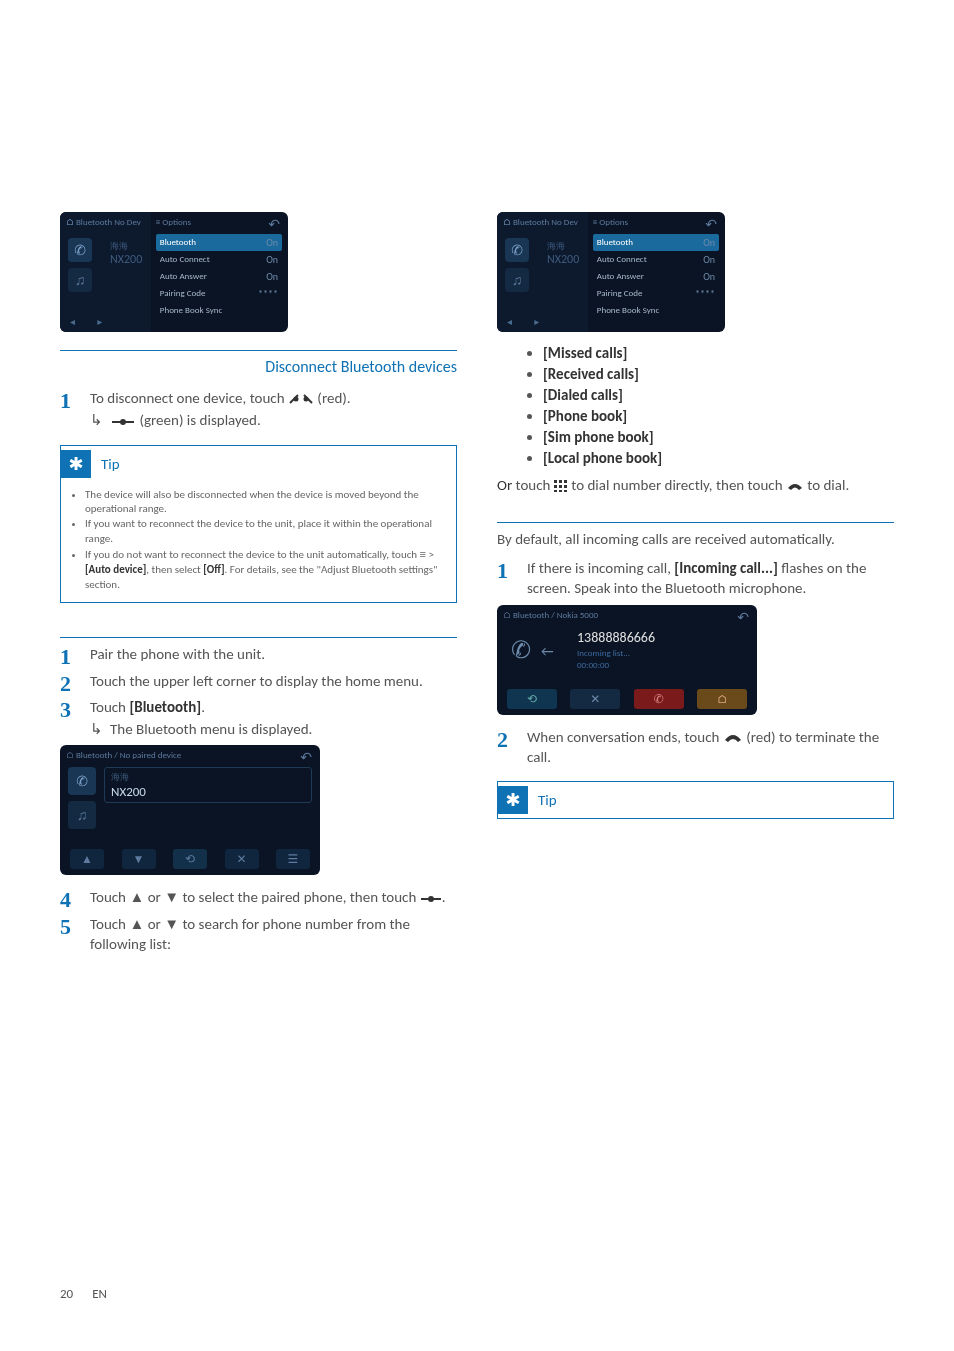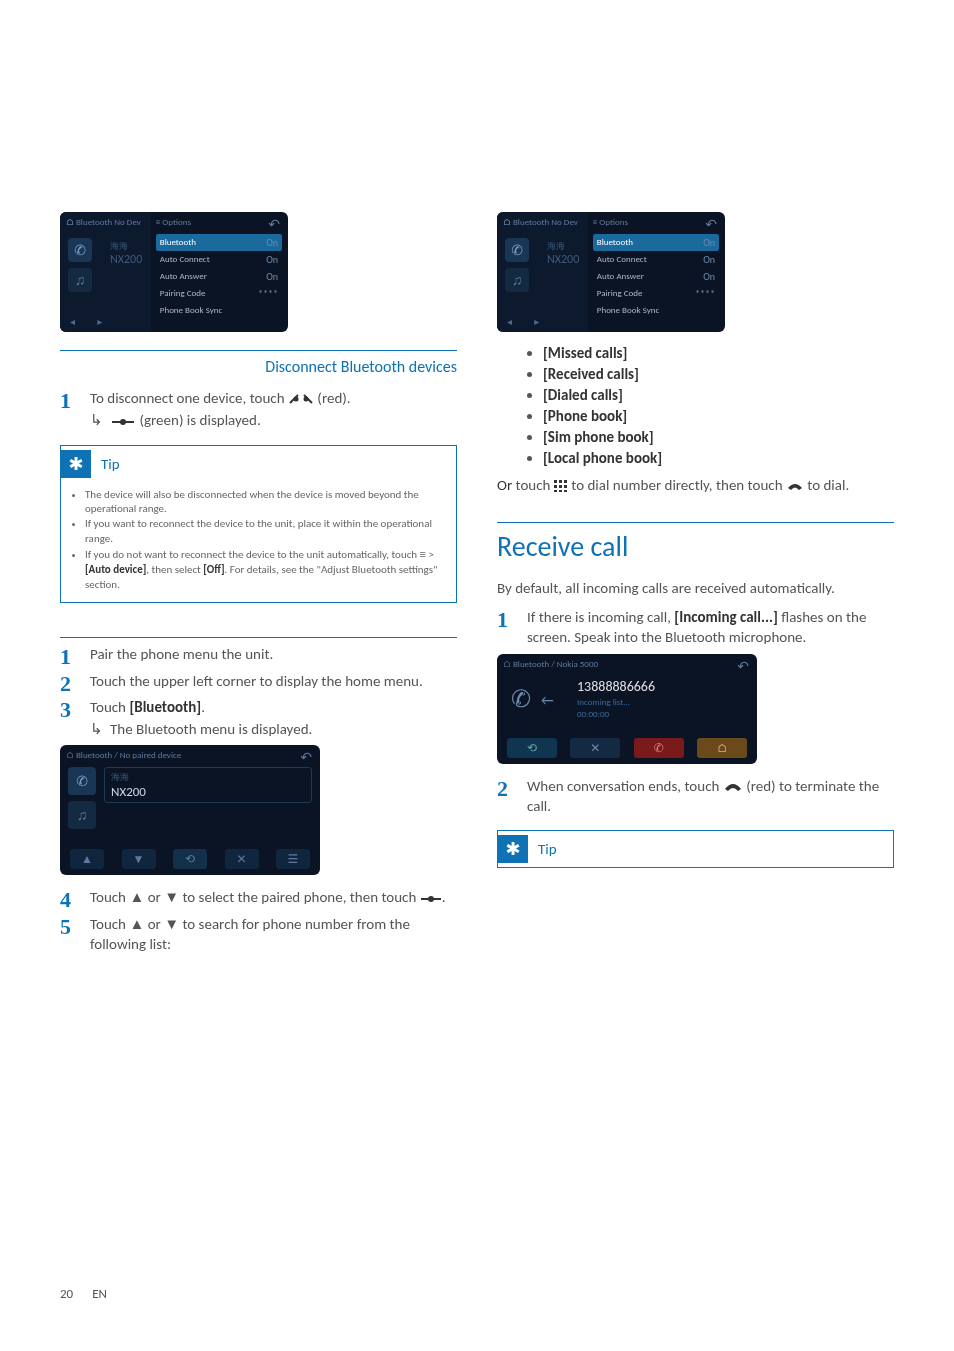--- a/index.html
+++ b/index.html
@@ -283,21 +283,21 @@
         <li>The device will also be disconnected when the device is moved beyond the operational range.</li>
         <li>If you want to reconnect the device to the unit, place it within the operational range.</li>
         <li>
           <span>If you do not want to reconnect the device to the unit automatically, touch </span><span class="inline-icon">≡</span><span> &gt; </span><span class="bold">[Auto device]</span><span>, then select </span><span class="bold">[Off]</span><span>. For details, see the "Adjust Bluetooth settings" section.</span>
         </li>
       </ul>
     </div>
 
     <hr class="hr" style="margin-top:34px;">
     <ol class="steps">
-      <li>Pair the phone menu the unit.</li>
+      <li>Pair the phone with the unit.</li>
       <li>Touch the upper left corner to display the home menu.</li>
       <li>
         <span>Touch </span><span class="bold">[Bluetooth]</span><span>.</span>
         <span class="sub">The Bluetooth menu is displayed.</span>
       </li>
     </ol>
 
     <div class="fig2">
       <div class="breadcrumb">⌂ Bluetooth  /  No paired device</div>
       <div class="backico">↶</div>
@@ -394,21 +394,20 @@
           <rect x="10" y="10" width="3" height="2" fill="#333"></rect>
         </svg>
       <span> to dial number directly, then touch </span>
       <svg class="svgico" width="18" height="12" viewBox="0 0 18 12">
           <path d="M2 8 Q9 0 16 8 L13 10 Q9 5 5 10 Z" fill="#333"></path>
         </svg>
       <span> to dial.</span>
     </p>
 
     <hr class="hr" style="margin-top:26px;">
-    <h2 class="sec top">Receive call</h2>
     <p class="para">By default, all incoming calls are received automatically.</p>
 
     <ol class="steps">
       <li>
         <span>If there is incoming call, </span><span class="bold">[Incoming call...]</span><span> flashes on the screen. Speak into the Bluetooth microphone.</span>
       </li>
     </ol>
 
     <div class="fig3">
       <div class="breadcrumb">⌂ Bluetooth  /  Nokia 5000</div>

